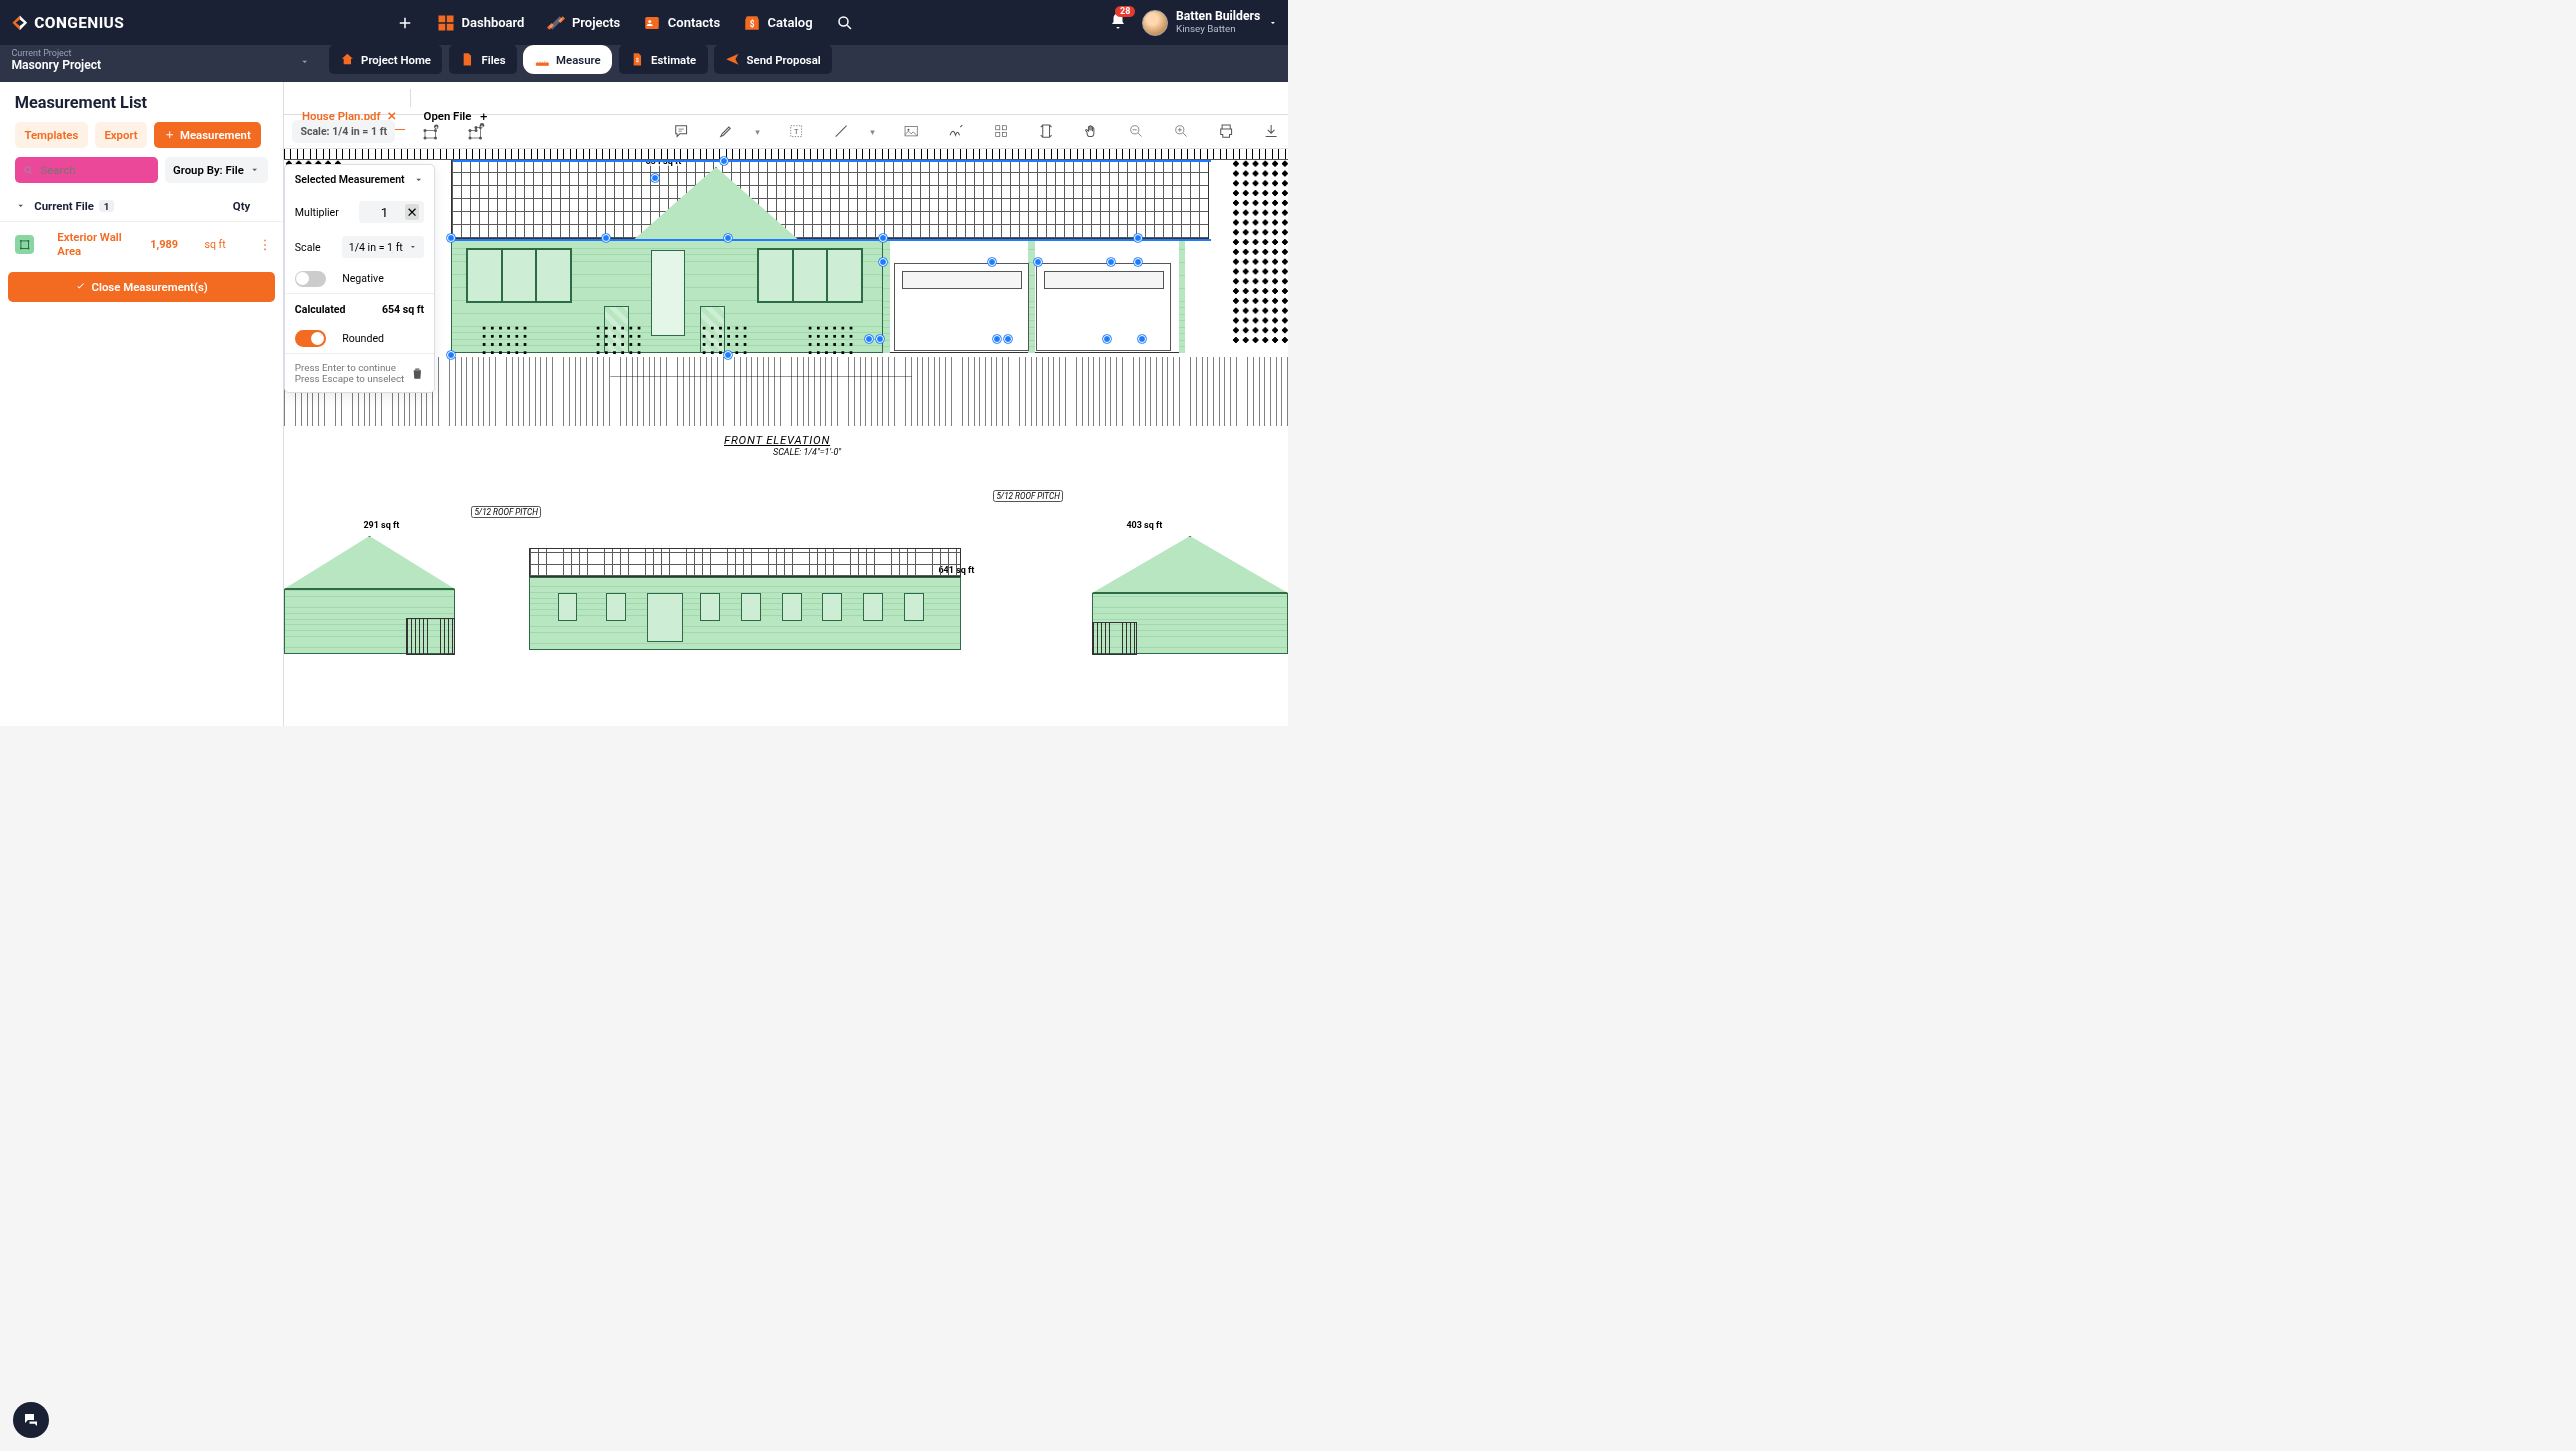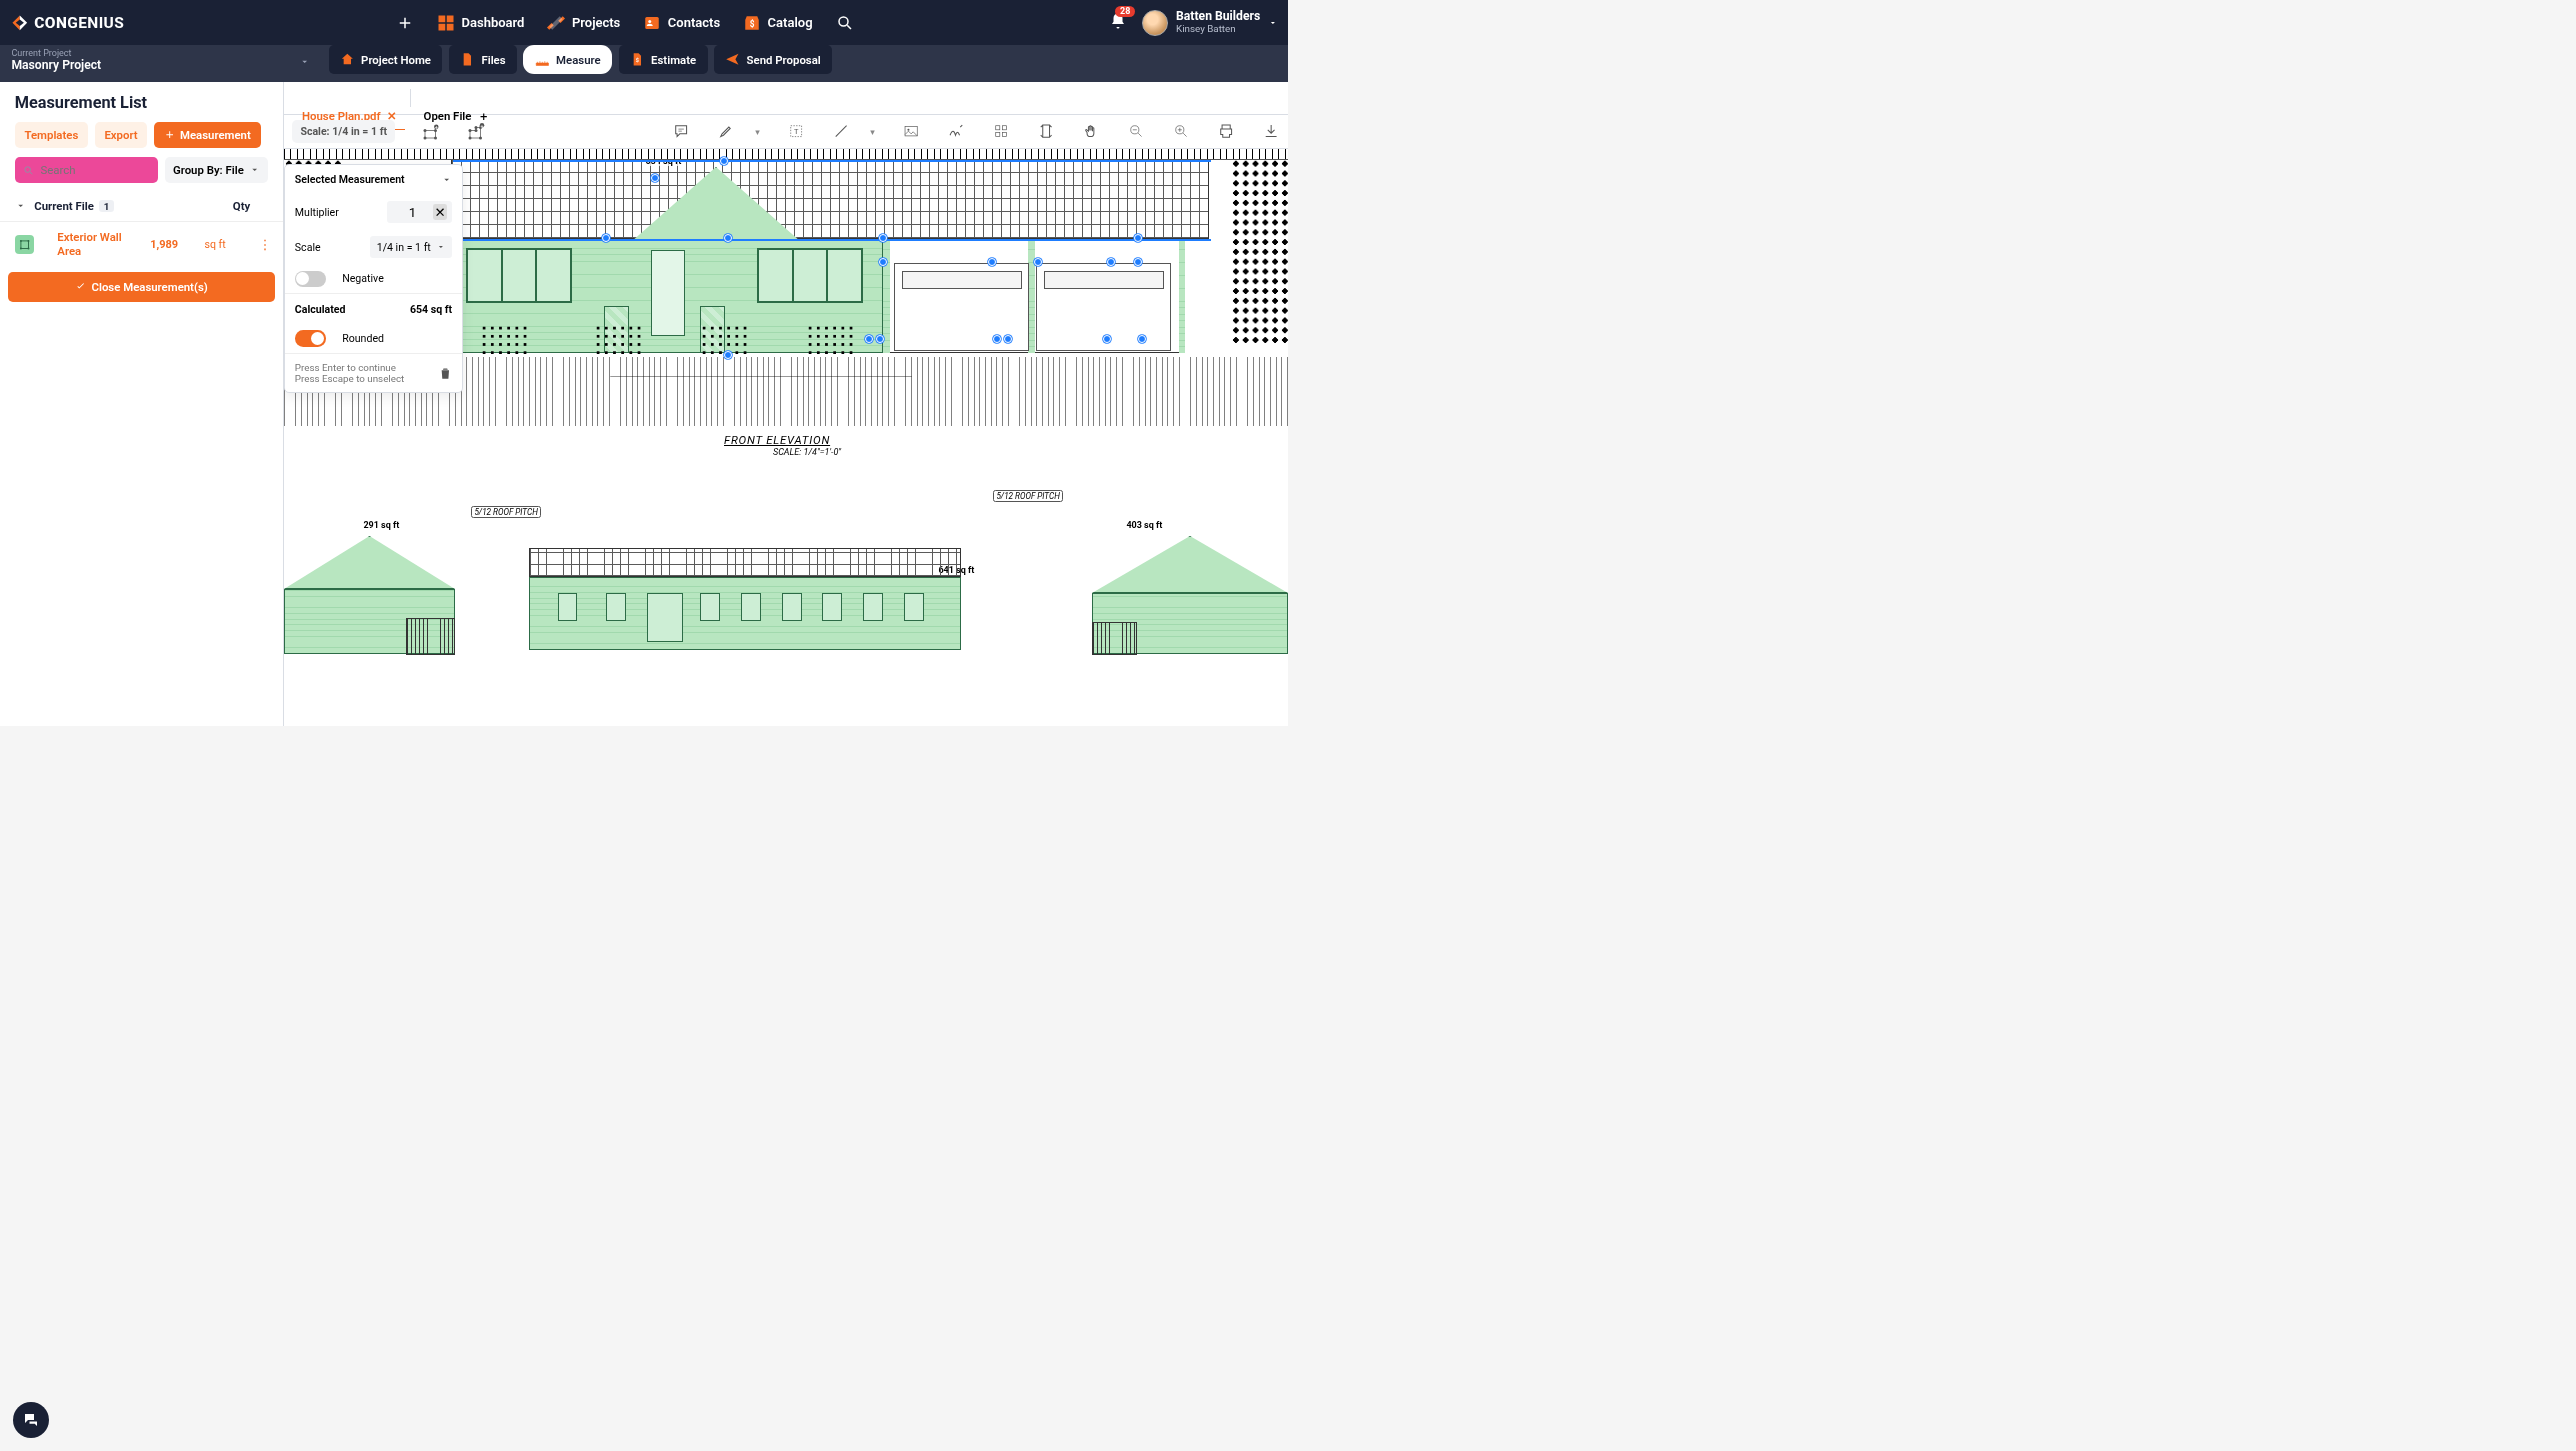--- a/index.html
+++ b/index.html
@@ -102,21 +102,21 @@
   .front-label{position:absolute;top:284px;left:440px;font-style:italic;text-decoration:underline;font-size:11.4px;letter-spacing:0.8px;}
   .front-scale{position:absolute;top:298px;left:489px;font-style:italic;font-size:9px;}
   .area-lbl{position:absolute;font-size:9px;font-weight:700;background:rgba(255,255,255,.7);padding:0 2.4px;}
   .handle{position:absolute;width:8.2px;height:8.2px;border-radius:50%;background:#1e7dff;border:1.6px solid #fff;box-shadow:0 0 0 0.8px #1e7dff;z-index:4;}
   .sel-line{position:absolute;height:1.6px;background:#1e7dff;z-index:3;}
   
   .elev { position:absolute; top:387px; }
   .roofline{position:absolute;font-size:8.2px;font-style:italic;border:0.8px solid #555;border-radius:2.4px;padding:0 2.4px;background:#fff;}
   .gable-sm{background:#b8e6c0;border:0.8px solid #2c6b46;clip-path:polygon(50% 0,100% 100%,0 100%);}
   
-  .measure-panel { position: absolute; top: 14.7px; left: 0; width: 179px; background: #fff; border:0.8px solid #d9dde4; border-radius:4.9px; box-shadow:0 3.3px 13px rgba(0,0,0,.08); z-index:10; font-size:10.6px; }
+  .measure-panel { position: absolute; top: 14.7px; left: 0; width: 151px; background: #fff; border:0.8px solid #d9dde4; border-radius:4.9px; box-shadow:0 3.3px 13px rgba(0,0,0,.08); z-index:10; font-size:10.6px; }
   .mp-head{padding:8.2px 9.8px;font-weight:600;display:flex;justify-content:space-between;align-items:center;cursor:pointer;}
   .mp-row{padding:6.5px 9.8px;display:flex;align-items:center;justify-content:space-between;gap:8.2px;}
   .mp-input{width:65px;display:flex;align-items:center;background:#f3f4f6;border-radius:3.3px;padding:3.3px 4.9px;}
   .mp-input input{border:none;background:none;width:41px;outline:none;text-align:center;}
   .mp-clear{background:#ddd;border:none;border-radius:2.4px;width:16.3px;height:16.3px;cursor:pointer;}
   .mp-select{width:82px;background:#f3f4f6;border-radius:3.3px;padding:4.1px 6.5px;display:flex;justify-content:space-between;align-items:center;cursor:pointer;}
   .toggle{width:31px;height:16.3px;border-radius:8.2px;background:#ccc;position:relative;cursor:pointer;}
   .toggle::after{content:"";position:absolute;top:1.6px;left:1.6px;width:13px;height:13px;border-radius:50%;background:#fff;}
   .toggle.on{background:#f36a21;}
   .toggle.on::after{left:16.3px;}

